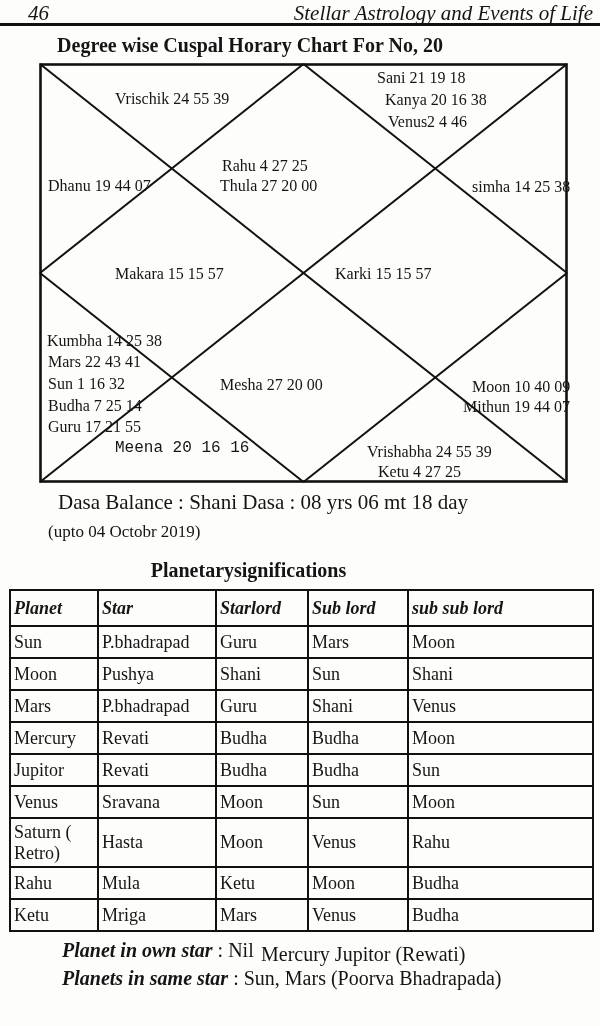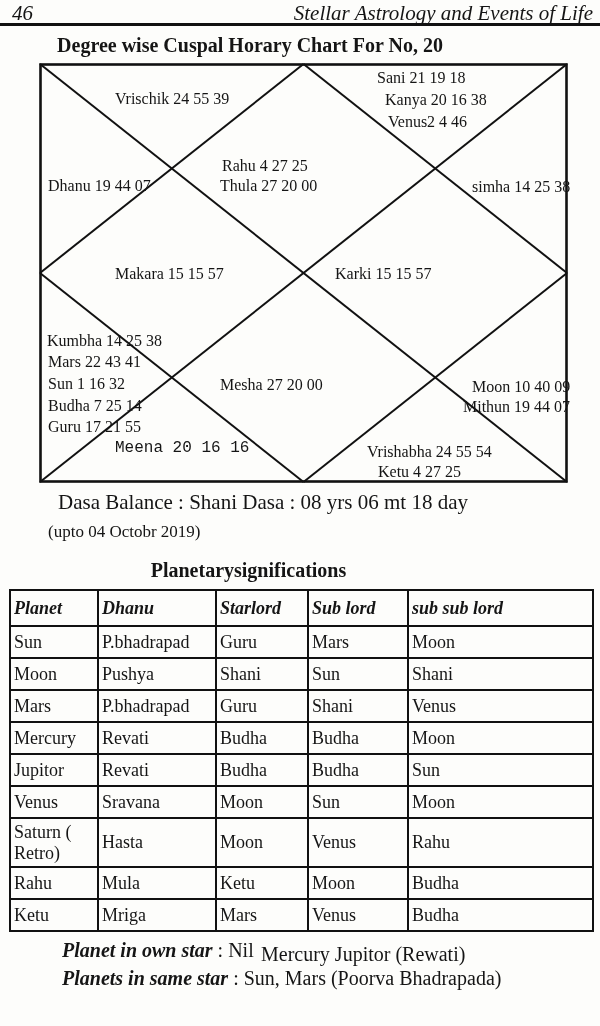--- a/index.html
+++ b/index.html
@@ -2,21 +2,21 @@
 <html><head>
 <meta charset="utf-8">
 <style>
   html,body{margin:0;padding:0;}
   body{
     width:600px;height:1026px;position:relative;overflow:hidden;
     background:#fdfdfb;color:#151515;
     font-family:"Liberation Serif","DejaVu Serif",serif;
   }
   
-  .page-num{position:absolute;left:12px;top:1px;font-size:21px;font-style:italic;}
+  .page-num{position:absolute;left:28px;top:1px;font-size:21px;font-style:italic;}
   .book-title{position:absolute;right:7px;top:1px;font-size:21px;font-style:italic;}
   .header-rule{position:absolute;left:0;top:23px;width:600px;height:3px;background:#111;}
   .chart-title{position:absolute;left:0;top:34px;width:500px;text-align:center;
     font-size:20px;font-weight:bold;}
   
   .chart{position:absolute;left:39px;top:63px;width:529px;height:420px;}
   .chart svg{position:absolute;left:0;top:0;}
   .chart .lbl{position:absolute;font-size:16px;white-space:nowrap;line-height:1.1;}
   
   .dasa1{position:absolute;left:58px;top:490px;font-size:21px;}
@@ -74,40 +74,40 @@
   <div class="lbl" style="left:296px;top:202px;">Karki 15 15 57</div>
   <div class="lbl" style="left:8px;top:269px;">Kumbha 14 25 38</div>
   <div class="lbl" style="left:9px;top:290px;">Mars 22 43 41</div>
   <div class="lbl" style="left:9px;top:312px;">Sun 1 16 32</div>
   <div class="lbl" style="left:9px;top:334px;">Budha 7 25 14</div>
   <div class="lbl" style="left:9px;top:355px;">Guru 17 21 55</div>
   <div class="lbl" style="left:76px;top:377px;font-family:Liberation Mono, monospace;">Meena 20 16 16</div>
   <div class="lbl" style="left:181px;top:313px;">Mesha 27 20 00</div>
   <div class="lbl" style="left:433px;top:315px;">Moon 10 40 09</div>
   <div class="lbl" style="left:424px;top:335px;">Mithun 19 44 07</div>
-  <div class="lbl" style="left:328px;top:380px;">Vrishabha 24 55 54</div>
+  <div class="lbl" style="left:328px;top:380px;">Vrishabha 24 55 39</div>
   <div class="lbl" style="left:339px;top:400px;">Ketu 4 27 25</div>
 </div>
 
 <div class="dasa1">Dasa Balance : Shani Dasa : 08 yrs 06 mt 18 day</div>
 <div class="dasa2">(upto 04 Octobr 2019)</div>
 
 <div class="table-title">Planetarysignifications</div>
 <table class="sig">
   <colgroup>
       <col>
       <col>
       <col>
       <col>
       <col>
     </colgroup>
   <tbody>
       <tr>
     <th>Planet</th>
-    <th>Dhanu</th>
+    <th>Star</th>
     <th>Starlord</th>
     <th>Sub lord</th>
     <th>sub sub lord</th>
   </tr>
   <tr>
     <td>Sun</td>
     <td>P.bhadrapad</td>
     <td>Guru</td>
     <td>Mars</td>
     <td>Moon</td>

